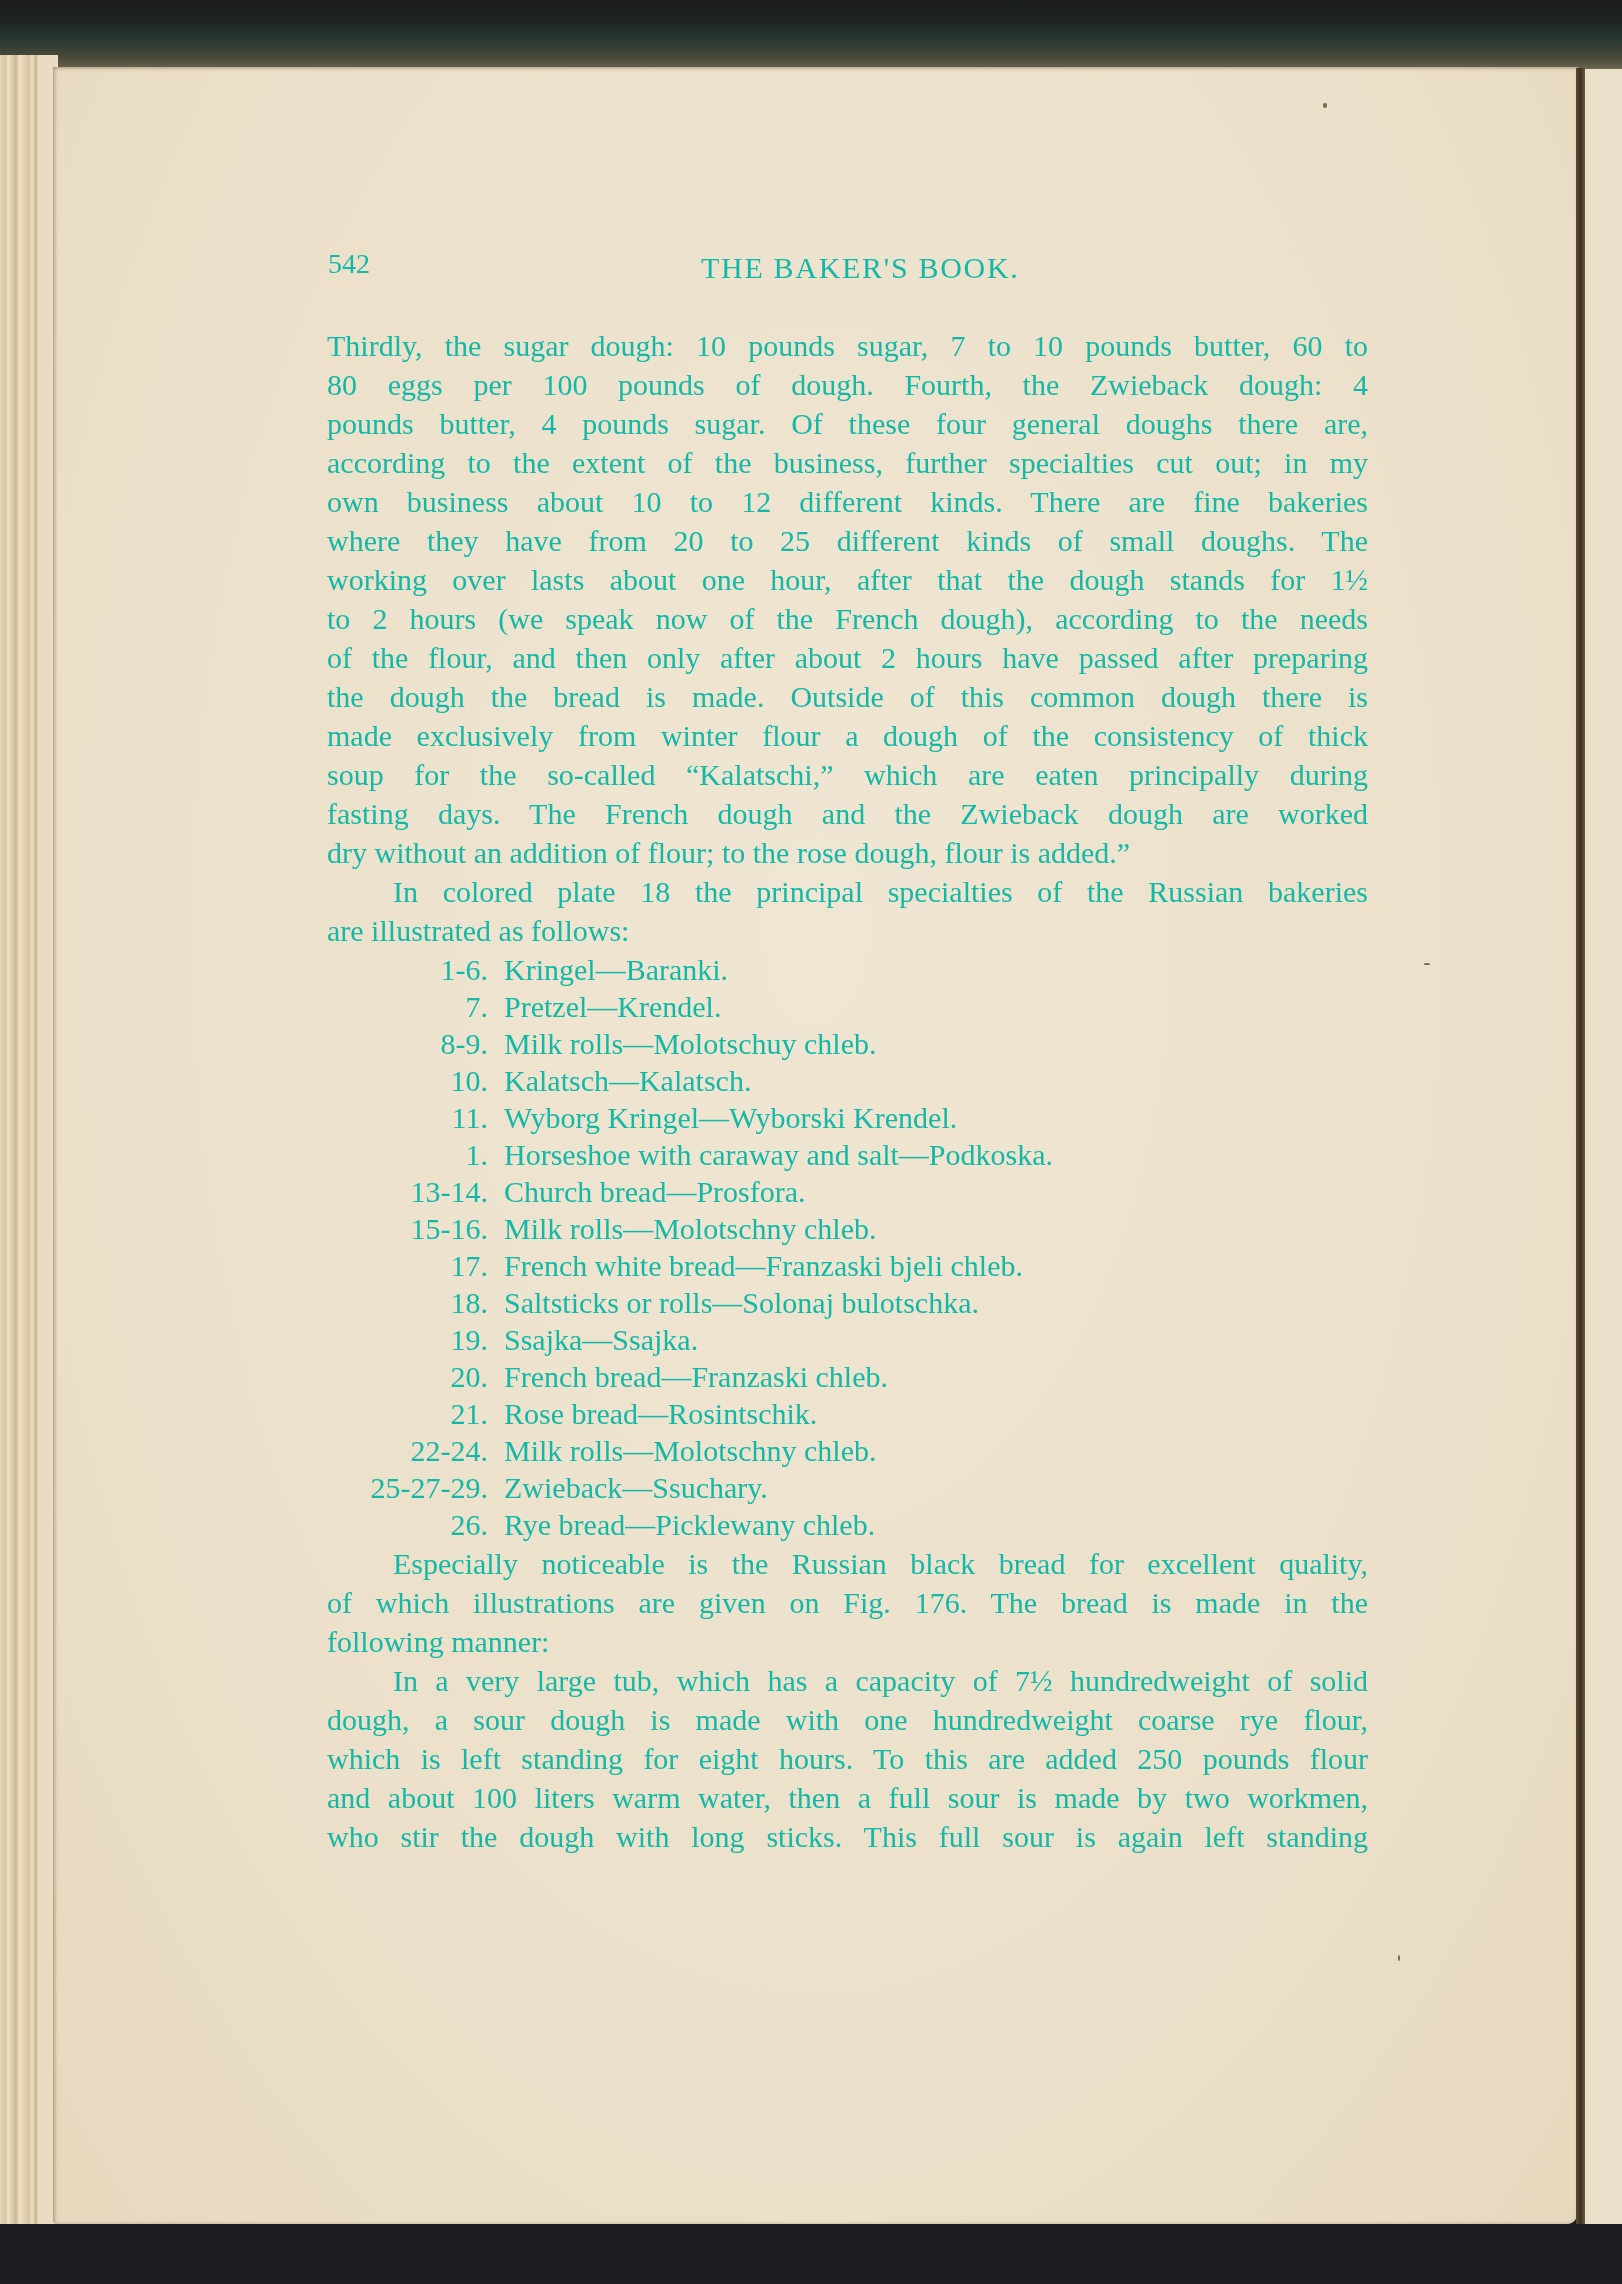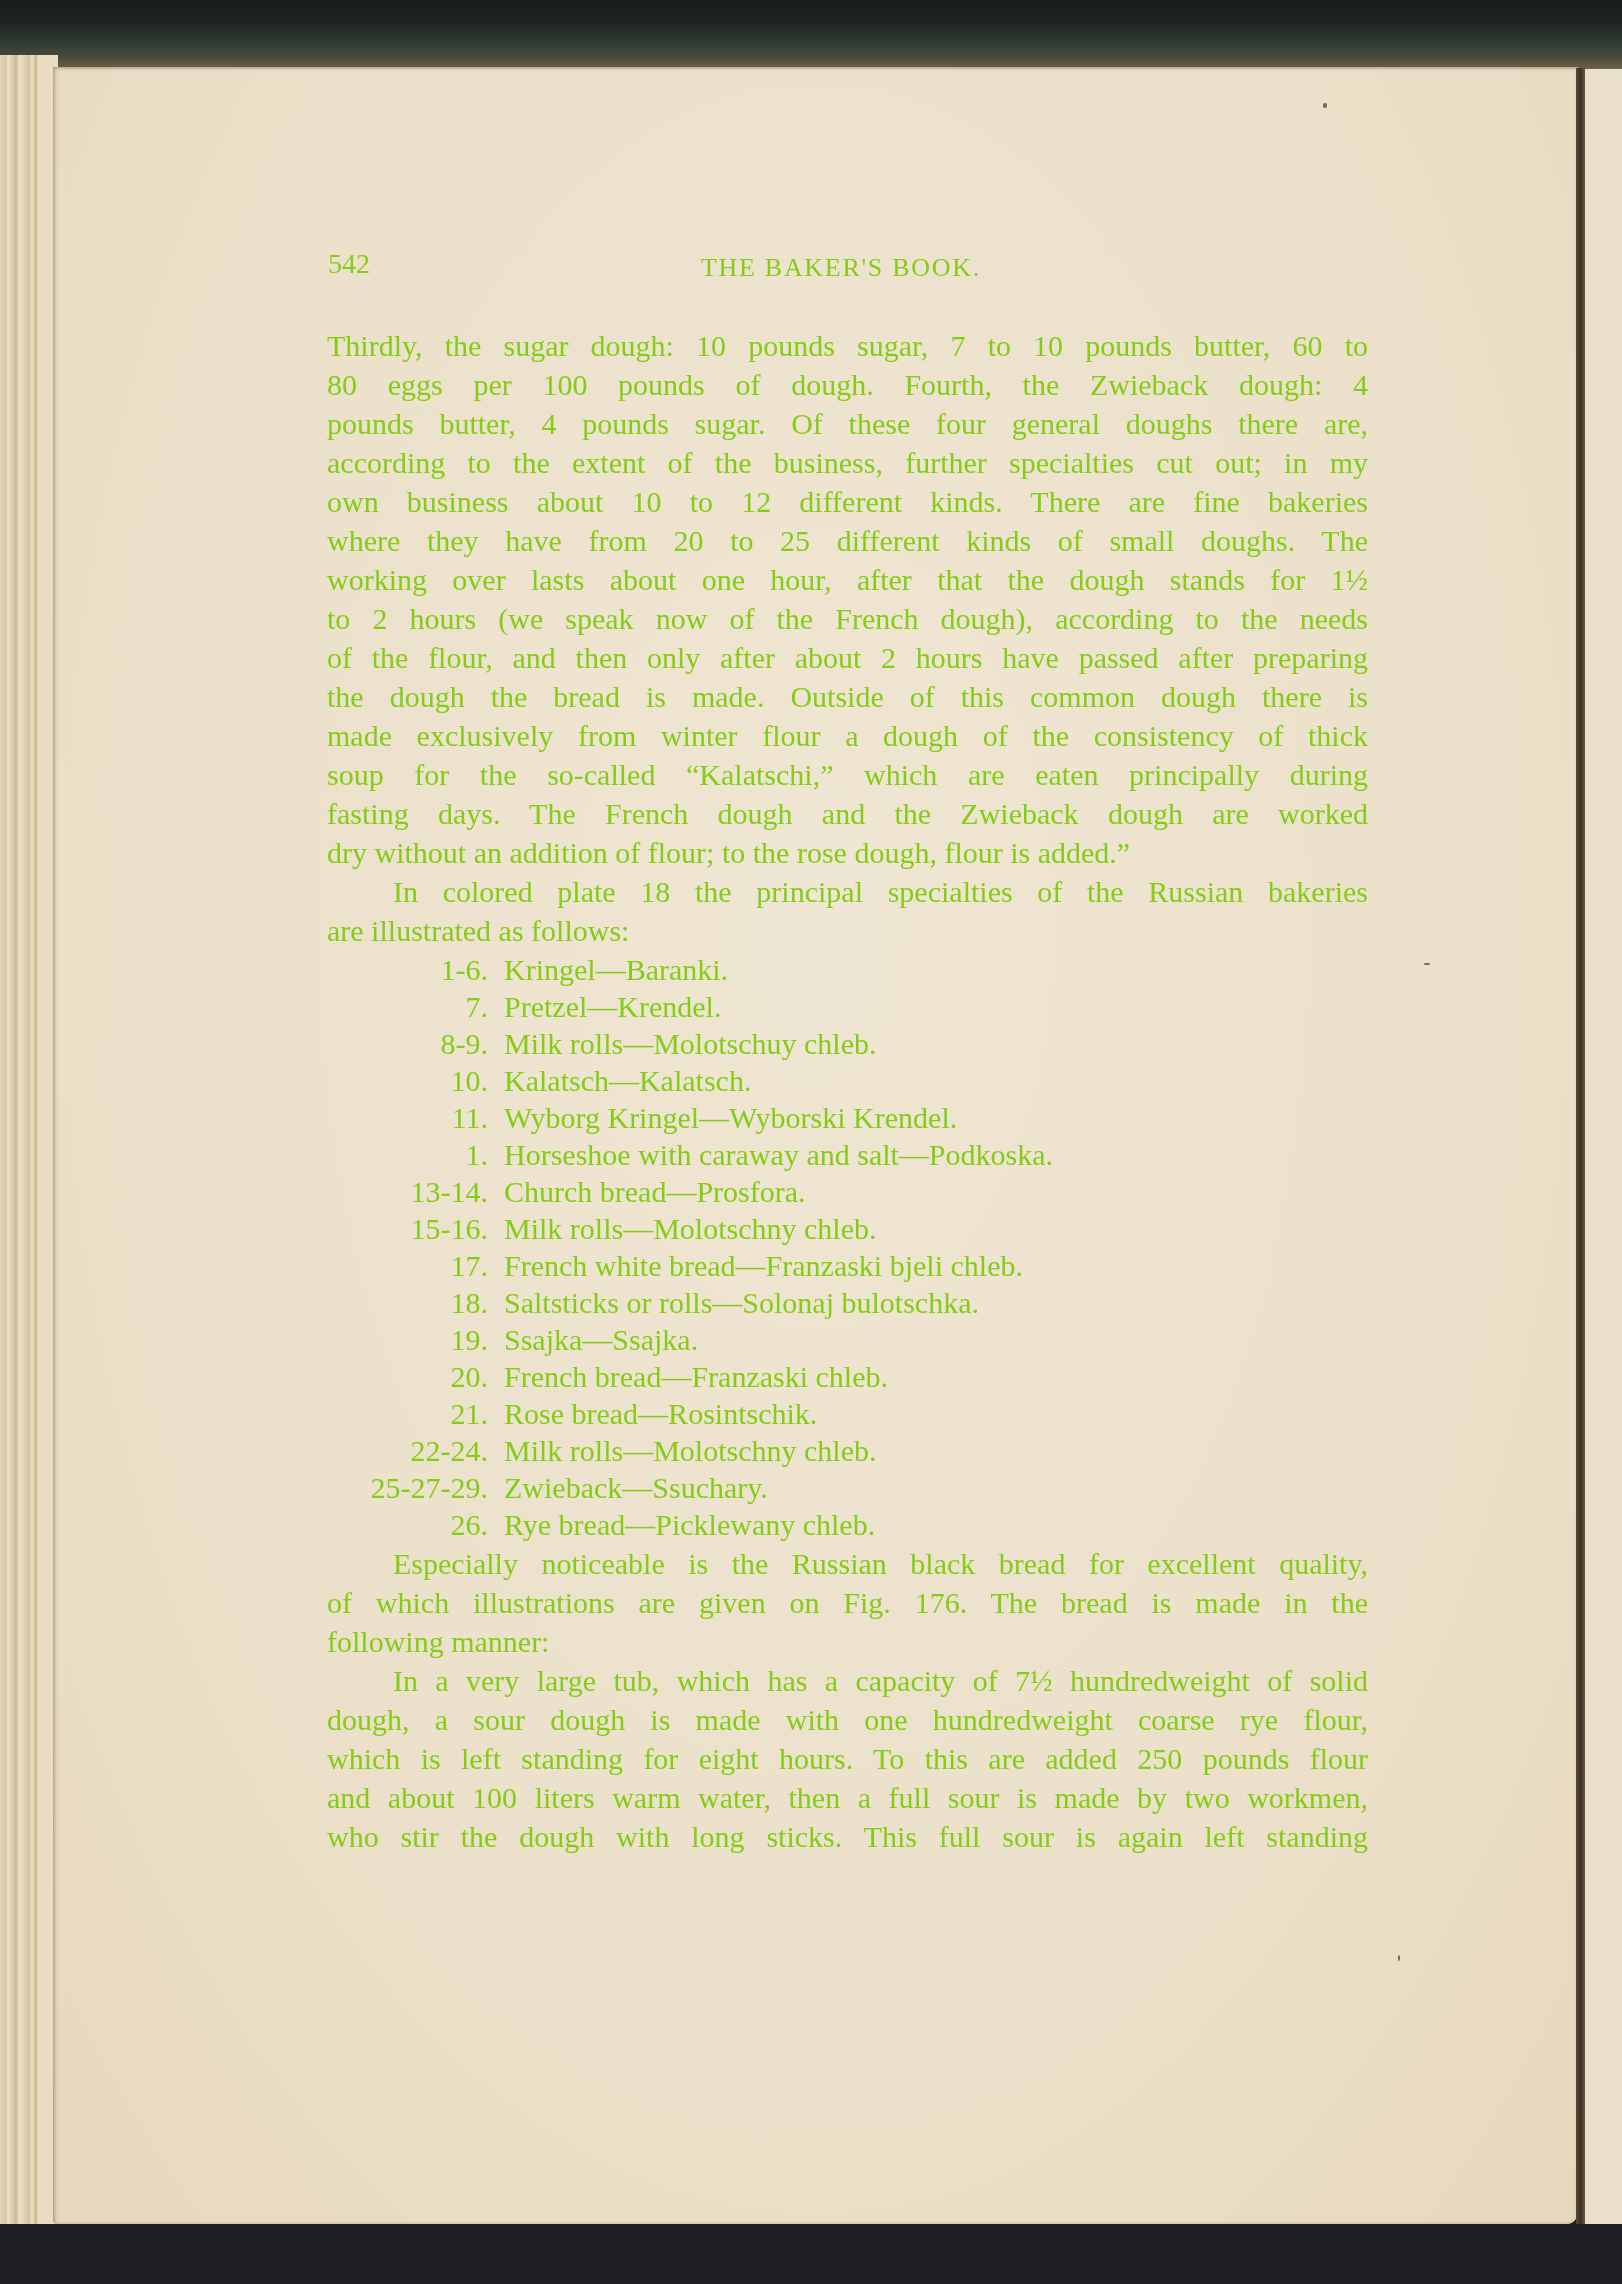--- a/index.html
+++ b/index.html
@@ -28,23 +28,23 @@
     box-shadow:inset 0 1.2px 3.5px rgba(90,70,40,.35), inset 2.3px 0 3.5px rgba(90,70,40,.25);
   }
   .gutter {
     position:absolute; left:1576px; top:68px; width:9.2px; height:2160px;
     background:linear-gradient(90deg,#5a4a33,#3e3224 50%,#6a583c);
   }
   .next-page {
     position:absolute; left:1585px; top:69px; width:38px; height:2158px;
     background:#eadfc8;
   }
-  .text { position:absolute; color:#84cc16; font-size:30px; line-height:37px; }
+  .text { position:absolute; color:#14b8a6; font-size:30px; line-height:37px; }
   .folio { left:328px; top:245px; font-size:28px; }
-  .running-head { left:701px; top:249px; font-size:26px; letter-spacing:1.7px; font-variant:small-caps;font-family:Liberation Serif, serif; }
+  .running-head { left:701px; top:249px; font-size:30px; letter-spacing:1.7px; font-variant:small-caps;font-family:Liberation Serif, serif; }
   .body { left:325px; top:325px; width:1045px; }
   .body p { margin:2px; text-align:justify; text-align-last:justify; }
   .body p.last { text-align-last:left; }
   .body p.indent { text-indent:66px; }
   .list { margin:0; padding:0; list-style:none; }
   .list li { display:flex; height:37px; }
   .list .num { width:179px; text-align:right; padding-right:16px; box-sizing:border-box; }
   .list .label { flex:1; }
   .speck { position:absolute; background:#7a6a52; border-radius:50%; }
 </style>

